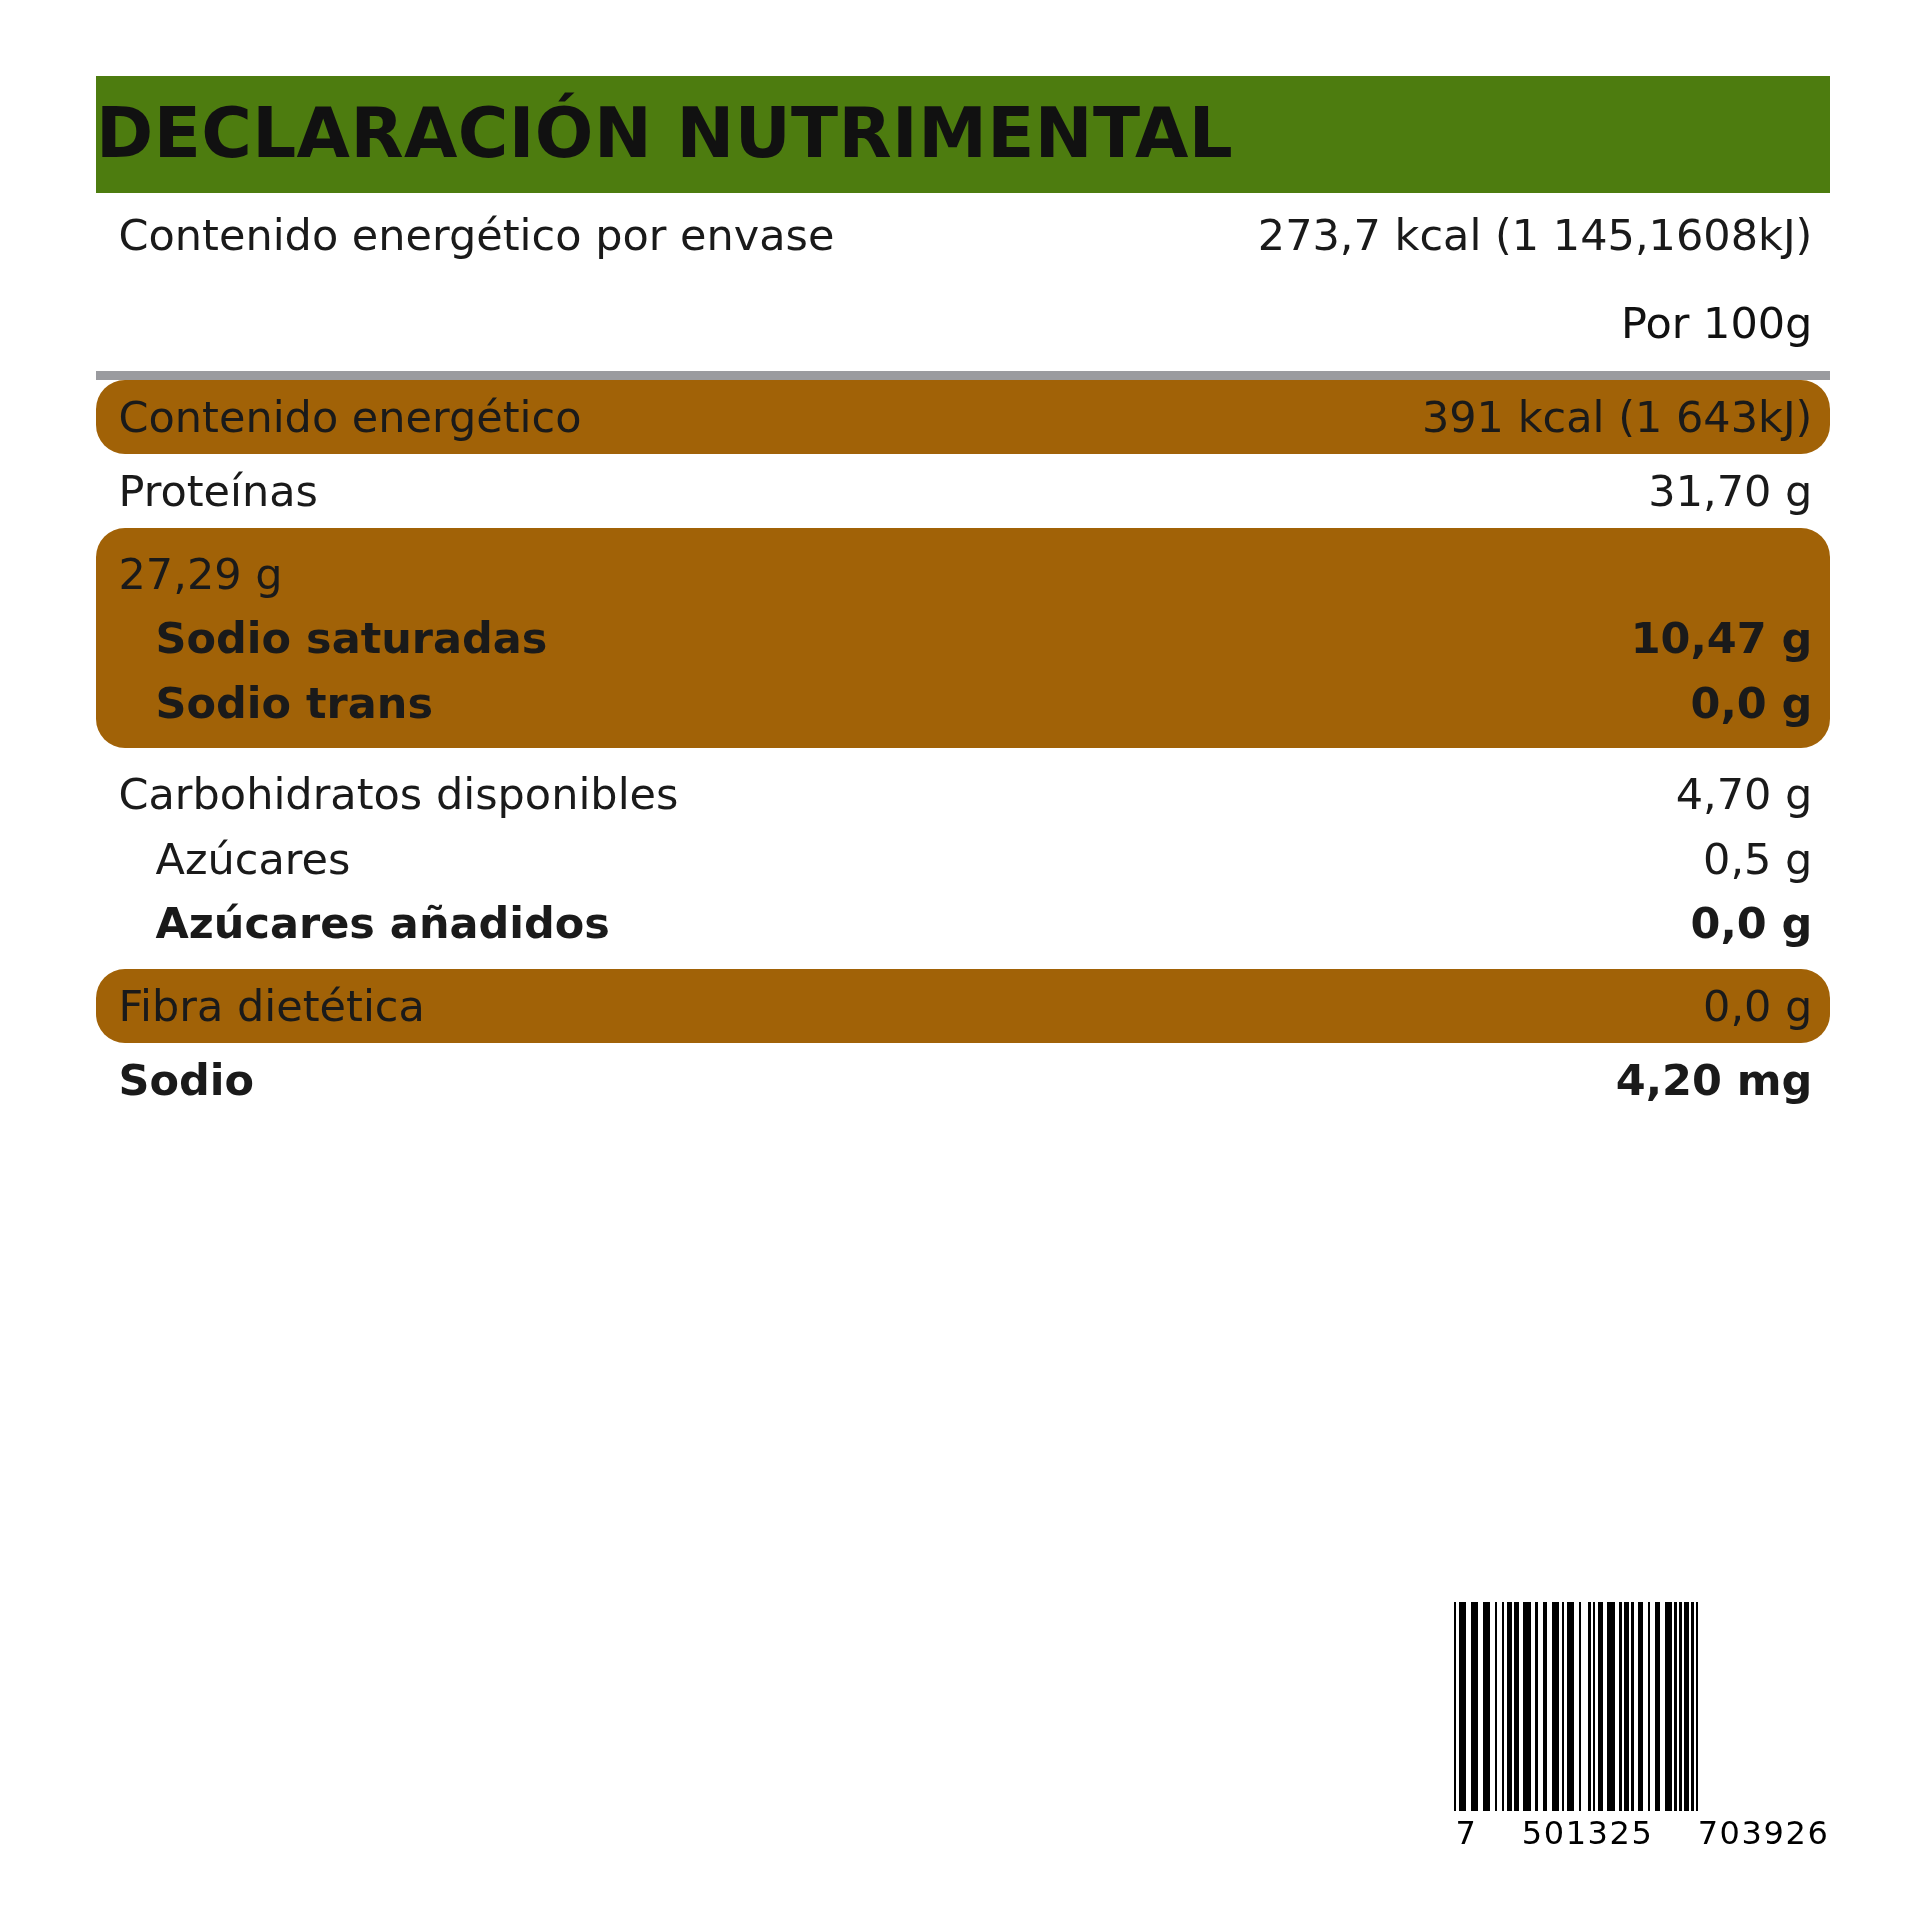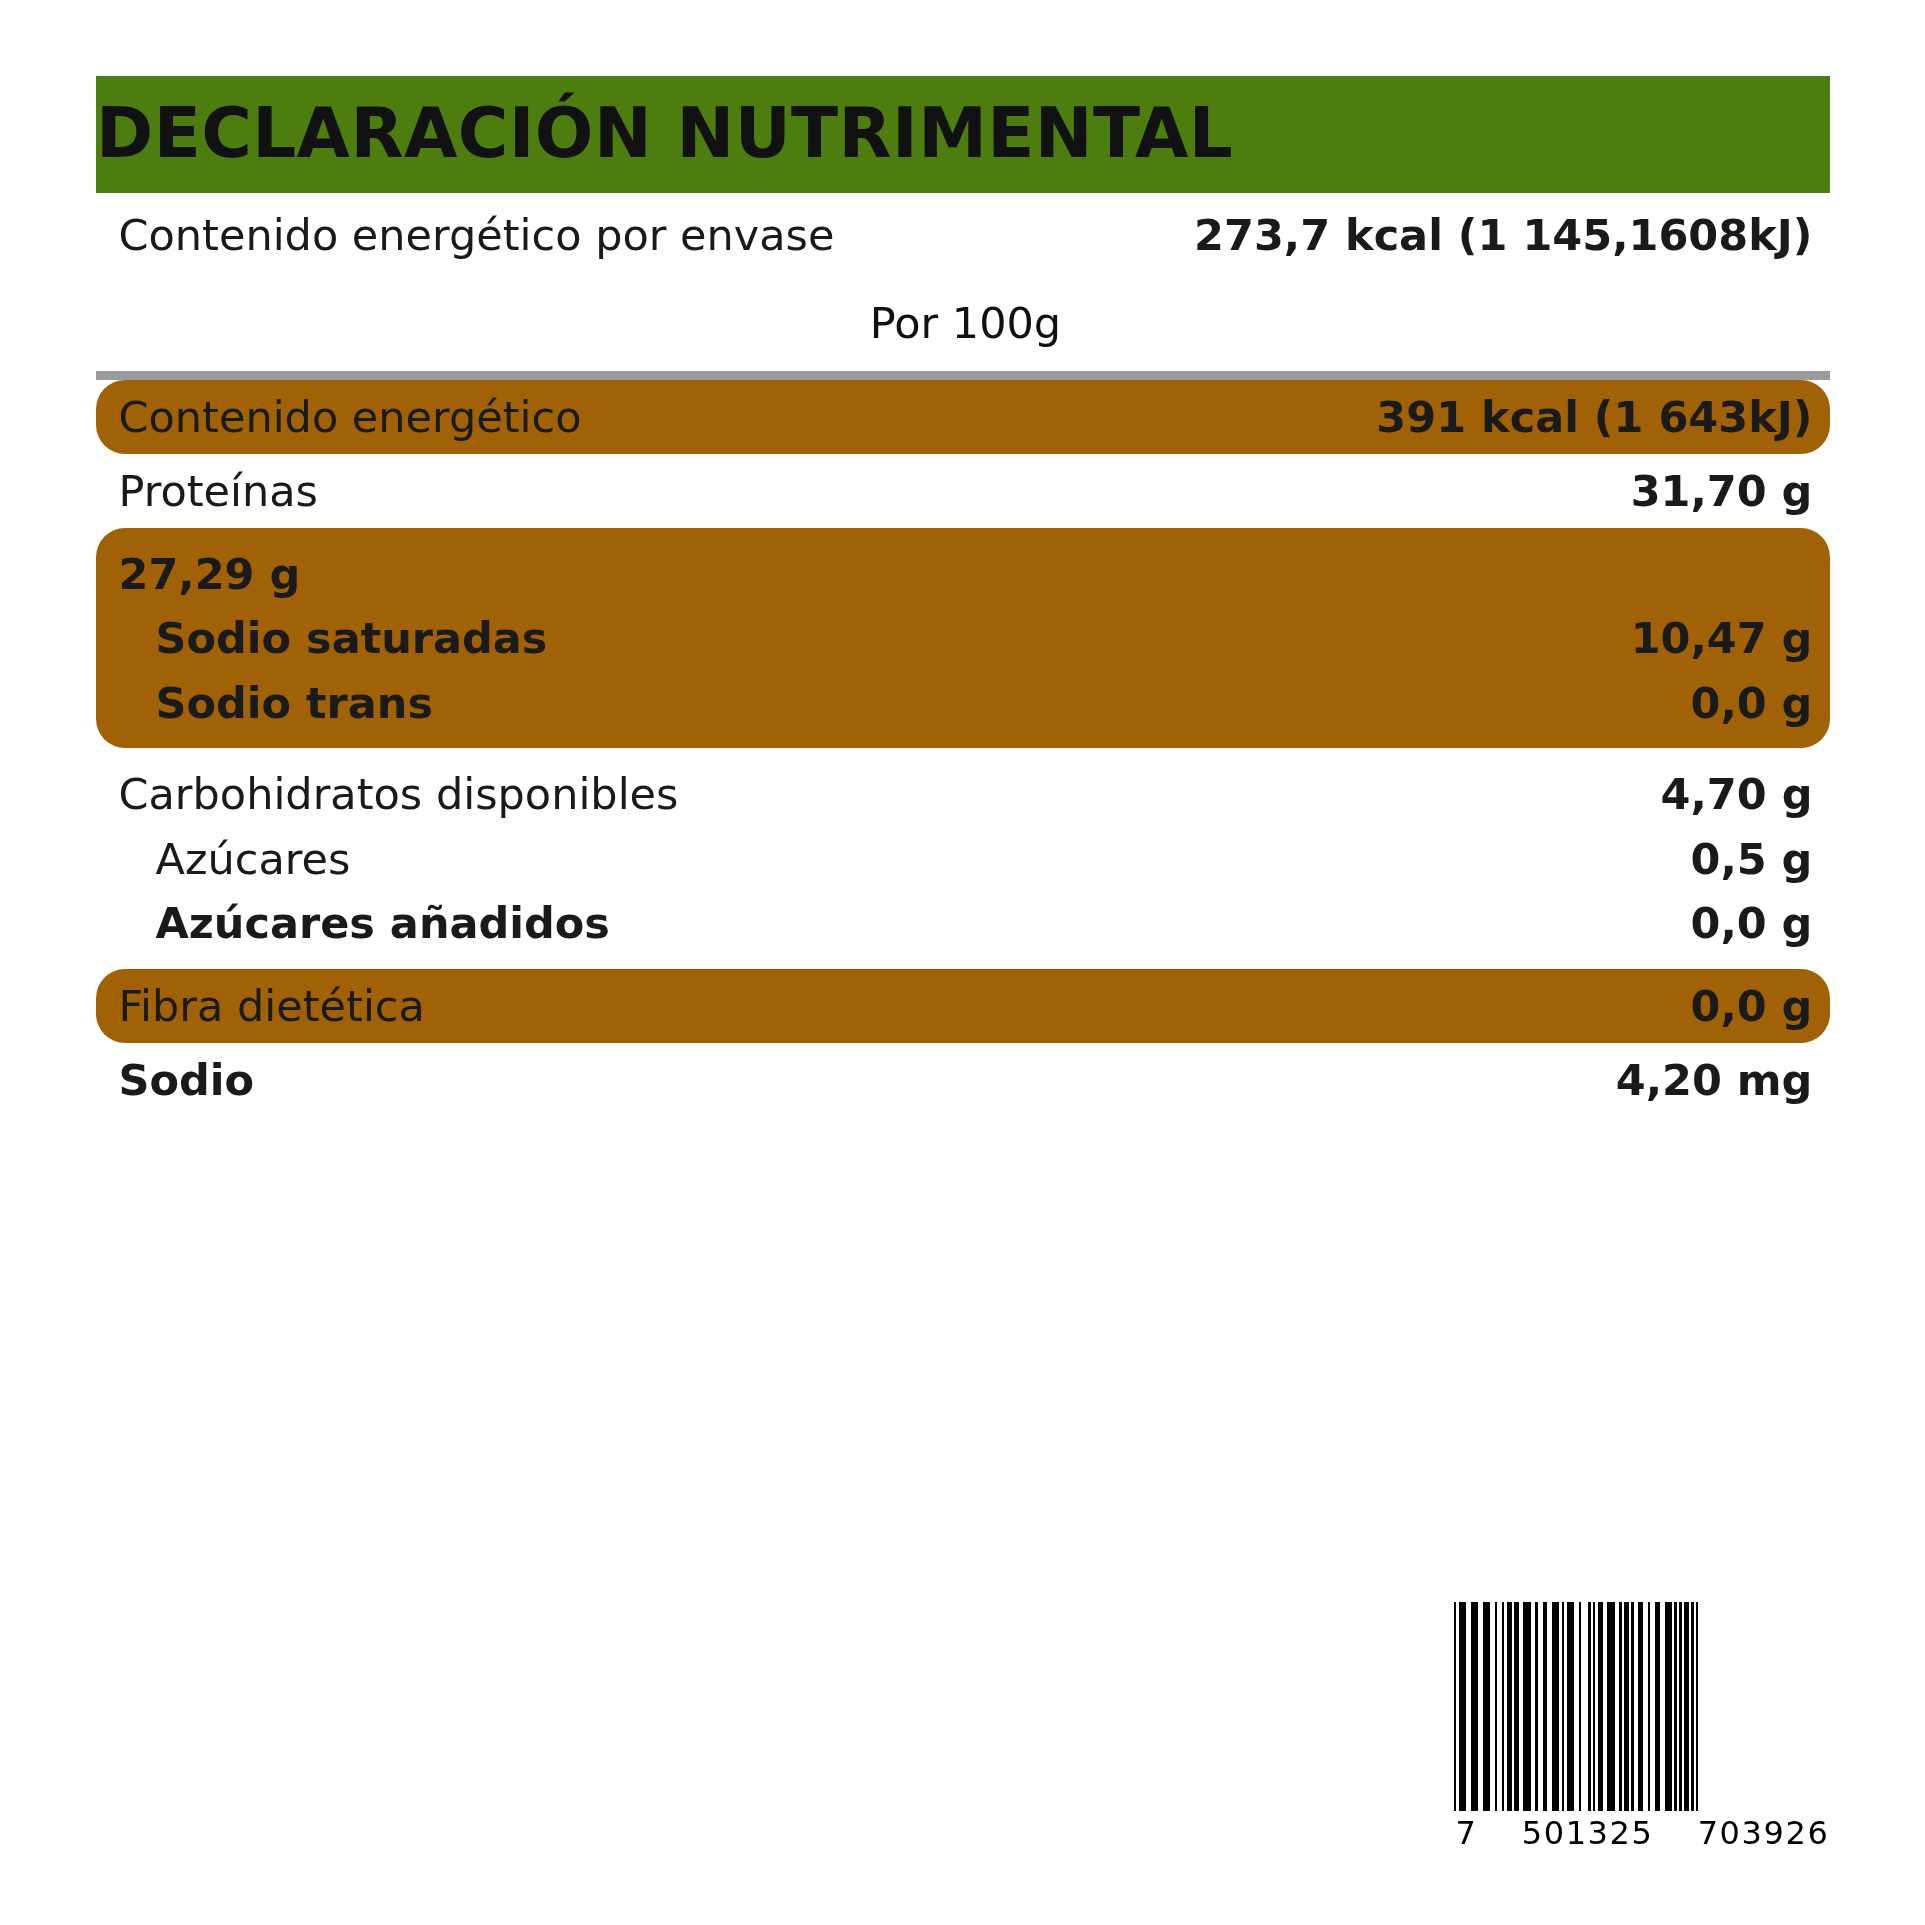--- a/index.html
+++ b/index.html
@@ -45,35 +45,35 @@
     box-sizing: border-box;
   }
   .row .name {
     font-size: 43px;
     font-weight: 400;
     color: #1a1a1a;
     white-space: nowrap;
   }
   .row .value {
     font-size: 43px;
-    font-weight: 700;
+    font-weight: 400;
     color: #1a1a1a;
     text-align: right;
     white-space: nowrap;
   }
   .row.bold .name, .row.bold .value { font-weight: 700; }
   .row .name.indent1 { padding-left: 37px; }
   .shaded { background: #a16207; border-radius: 29px; }
 
   
   .header-block { padding-top: 2px; }
   .header-block .row { padding-top: 14.4px; padding-bottom: 14.4px; }
   .per100-row {
     display: flex;
-    justify-content: center;
+    justify-content: flex-end;
     padding: 24px 17.6px 14.4px 22.5px;
   }
   .per100-row .value { font-size: 43px; }
 
   .thick-rule {
     height: 9.6px;
     background: #9a9b9f;
     margin: 8px 0 0 0;
   }
 

